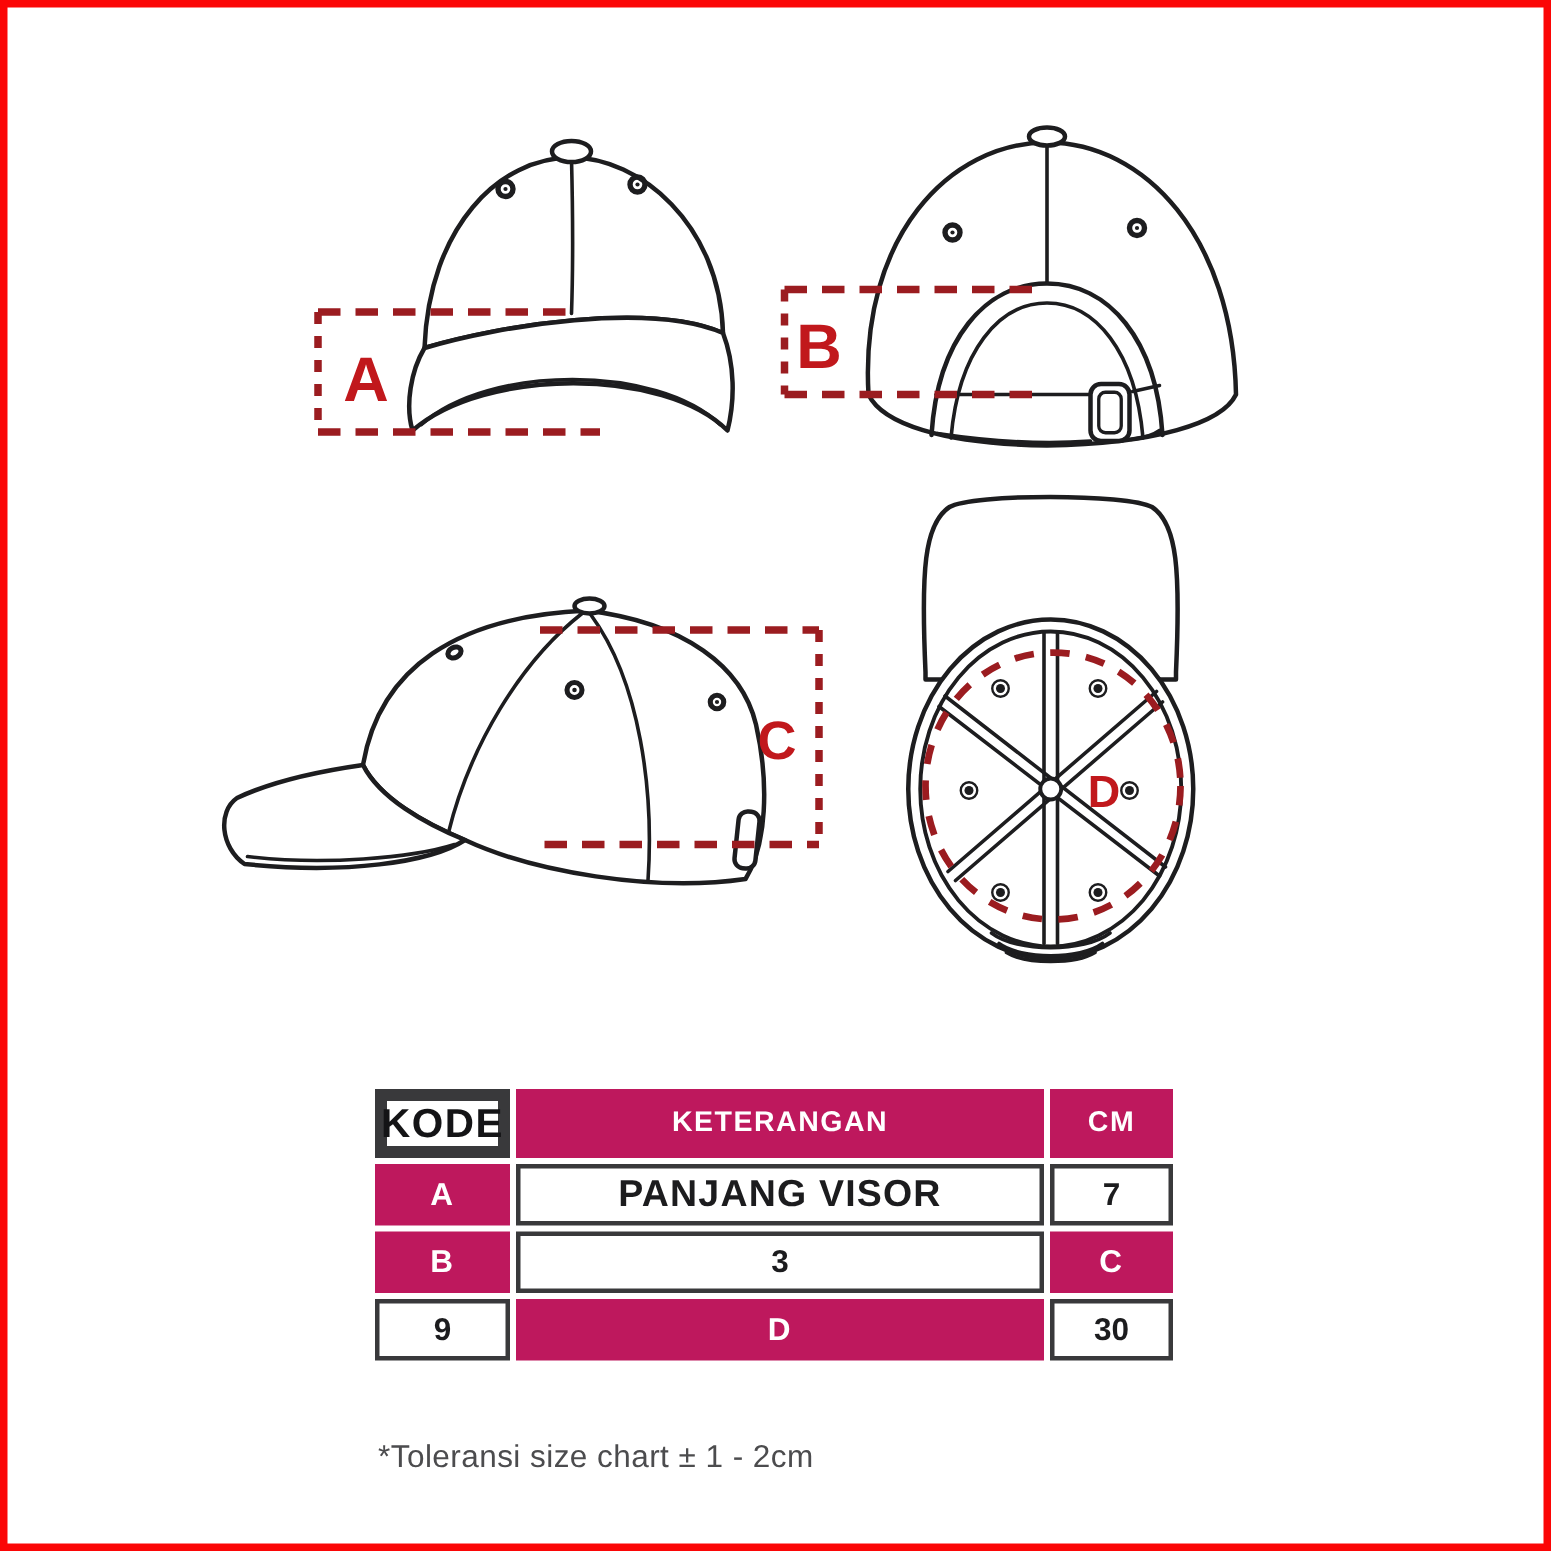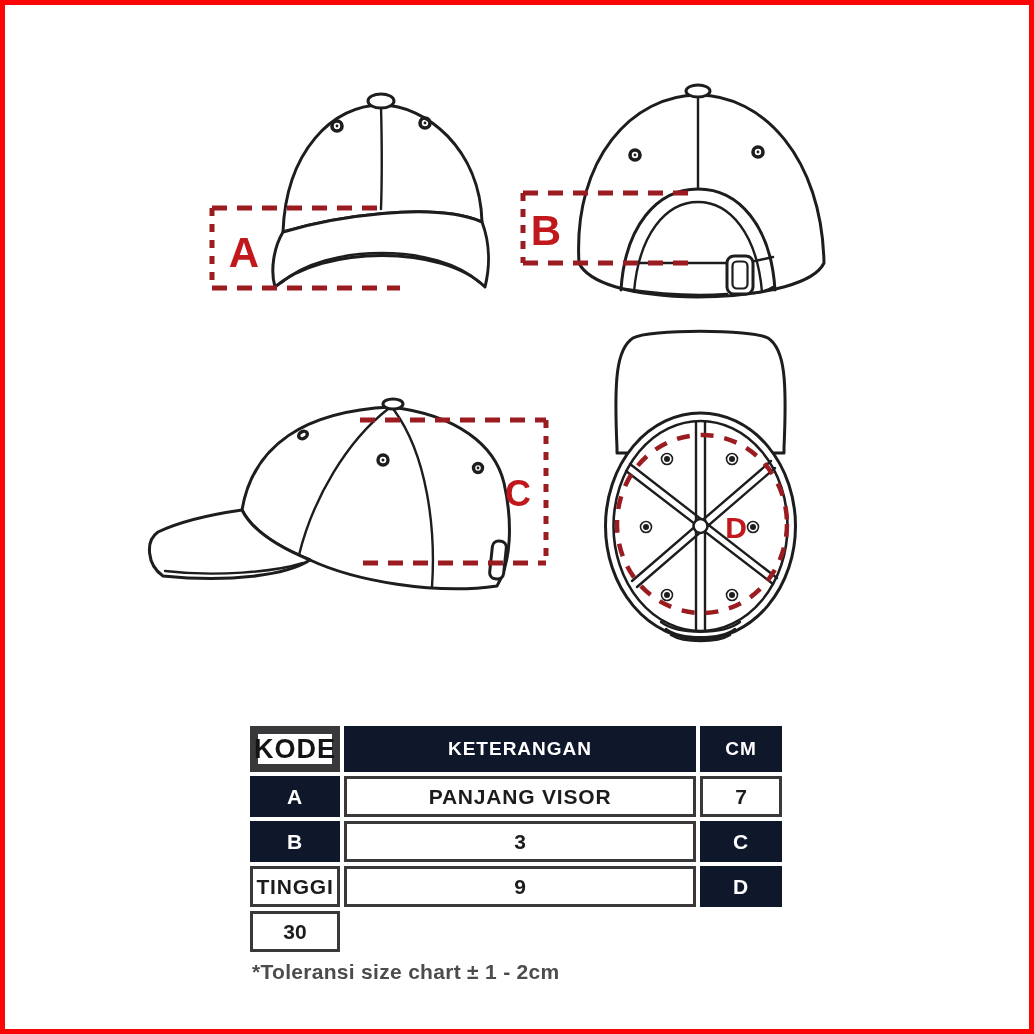--- a/index.html
+++ b/index.html
@@ -20,33 +20,33 @@
   .ann-c{font-size:36px;}
   .ann-d{font-size:30px;}
 
   
   .size-table{
     position:absolute;left:250px;top:726px;width:532px;
     display:grid;grid-template-columns:90px 352px 82px;grid-auto-rows:41px;
     grid-template-rows:46px;gap:4px;background:#ffffff;
   }
   .cell{display:flex;align-items:center;justify-content:center;box-sizing:border-box;}
-  .cell.dark{background:#0f172a;color:#ffffff;font-weight:700;}
+  .cell.dark{background:#be185d;color:#ffffff;font-weight:700;}
   .cell.light{background:#ffffff;border:3px solid #39393b;color:#1c1c1e;font-weight:700;}
   .cell.kode-head{background:#39393b;padding:8px;}
   .kode-head-inner{
     background:#ffffff;width:100%;height:100%;display:flex;align-items:center;justify-content:center;
     color:#141416;font-weight:700;font-size:27px;letter-spacing:1px;
   }
   .head-label{font-size:19px;letter-spacing:1px;}
   .row-kode{font-size:21px;letter-spacing:1px;}
-  .row-desc{font-size:21px;letter-spacing:0.8px;}
+  .row-desc{font-size:25px;letter-spacing:0.8px;}
   .row-val{font-size:21px;}
   .footnote{
-    position:absolute;left:252px;top:960px;font-size:21px;font-weight:700;color:#4c4c4e;letter-spacing:0.3px;
+    position:absolute;left:252px;top:960px;font-size:21px;font-weight:400;color:#4c4c4e;letter-spacing:0.3px;
   }
 </style>
 </head>
 <body>
 
 <div id="canvas">
 
   <svg class="view" style="left:198px;top:75px;" width="335" height="235" viewBox="0 0 335 235">
 
     <path class="cap-fill" d="M 85 157 C 88 76 135 30 183 30 C 228 30 282 74 284 147 C 235 126 135 142 85 157 Z"></path>
@@ -192,21 +192,20 @@
     <div class="cell dark head-label">CM</div>
 
     <div class="cell dark row-kode">A</div>
     <div class="cell light row-desc">PANJANG VISOR</div>
     <div class="cell light row-val">7</div>
 
     <div class="cell dark row-kode">B</div>
     <div class="cell light row-val">3</div>
 
     <div class="cell dark row-kode">C</div>
-    <div class="cell light row-desc">TINGGI</div>
     <div class="cell light row-val">9</div>
 
     <div class="cell dark row-kode">D</div>
     <div class="cell light row-val">30</div>
   </div>
 
   <div class="footnote">*Toleransi size chart  ± 1 - 2cm</div>
 
   <div class="frame"></div>
 </div>

